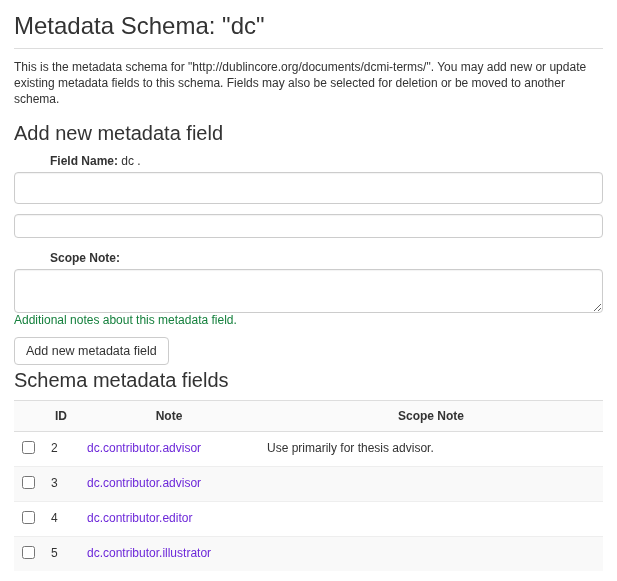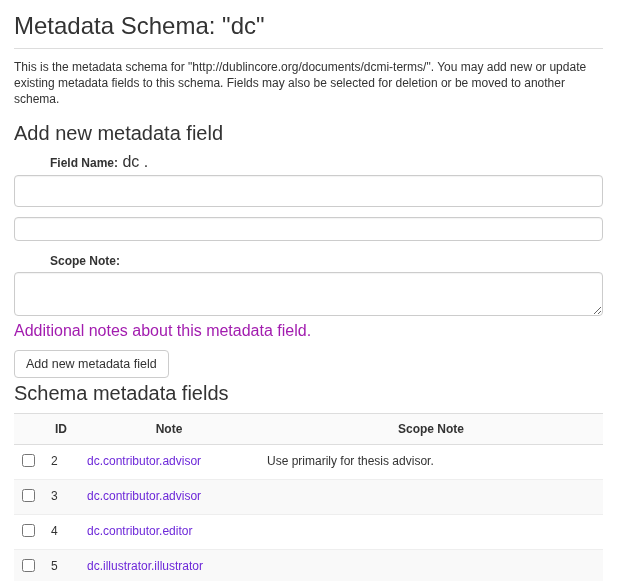--- a/index.html
+++ b/index.html
@@ -32,41 +32,40 @@
     margin: 10px 0 8px 0;
   }
   .form-label {
     font-weight: 700;
     font-size: 12px;
     color: #333;
     display: inline;
     padding-left: 36px;
   }
   .after-label {
-    font-size: 16px;
+    font-size: 12px;
   }
   .form-control {
     display: block;
     width: 100%;
     border: 1px solid #ccc;
     border-radius: 4px;
     background: #fff;
     font-size: 13px;
     padding: 6px 10px;
     color: #555;
     box-shadow: inset 0 1px 1px rgba(0,0,0,.05);
   }
   .input-tall { height: 32px; margin-top: 4px; }
   .input-second { height: 24px; margin-top: 10px; }
   textarea.form-control { height: 44px; resize: vertical; margin-top: 4px; }
   .scope-label { margin-top: 13px; display: block; }
   .help-text {
-    font-size: 16px;
-    color: #a21caf;
-    margin-top: 6px;
+    font-size: 12px;
+    color: #15803d;
   }
   .btn {
     display: inline-block;
     border: 1px solid #ccc;
     background: #fff;
     color: #333;
     font-size: 12.5px;
     padding: 6px 11px;
     border-radius: 4px;
     margin-top: 10px;
@@ -150,20 +149,20 @@
       </tr>
       <tr>
         <td class="col-check"><input type="checkbox" style=""></td>
         <td class="col-id">4</td>
         <td class="col-field"><a href="#" class="field-link">dc.contributor.editor</a></td>
         <td></td>
       </tr>
       <tr>
         <td class="col-check"><input type="checkbox" style=""></td>
         <td class="col-id">5</td>
-        <td class="col-field"><a href="#" class="field-link">dc.illustrator.illustrator</a></td>
+        <td class="col-field"><a href="#" class="field-link">dc.contributor.illustrator</a></td>
         <td></td>
       </tr>
     </tbody>
 </table>
 
 
 
 
 </body></html>

